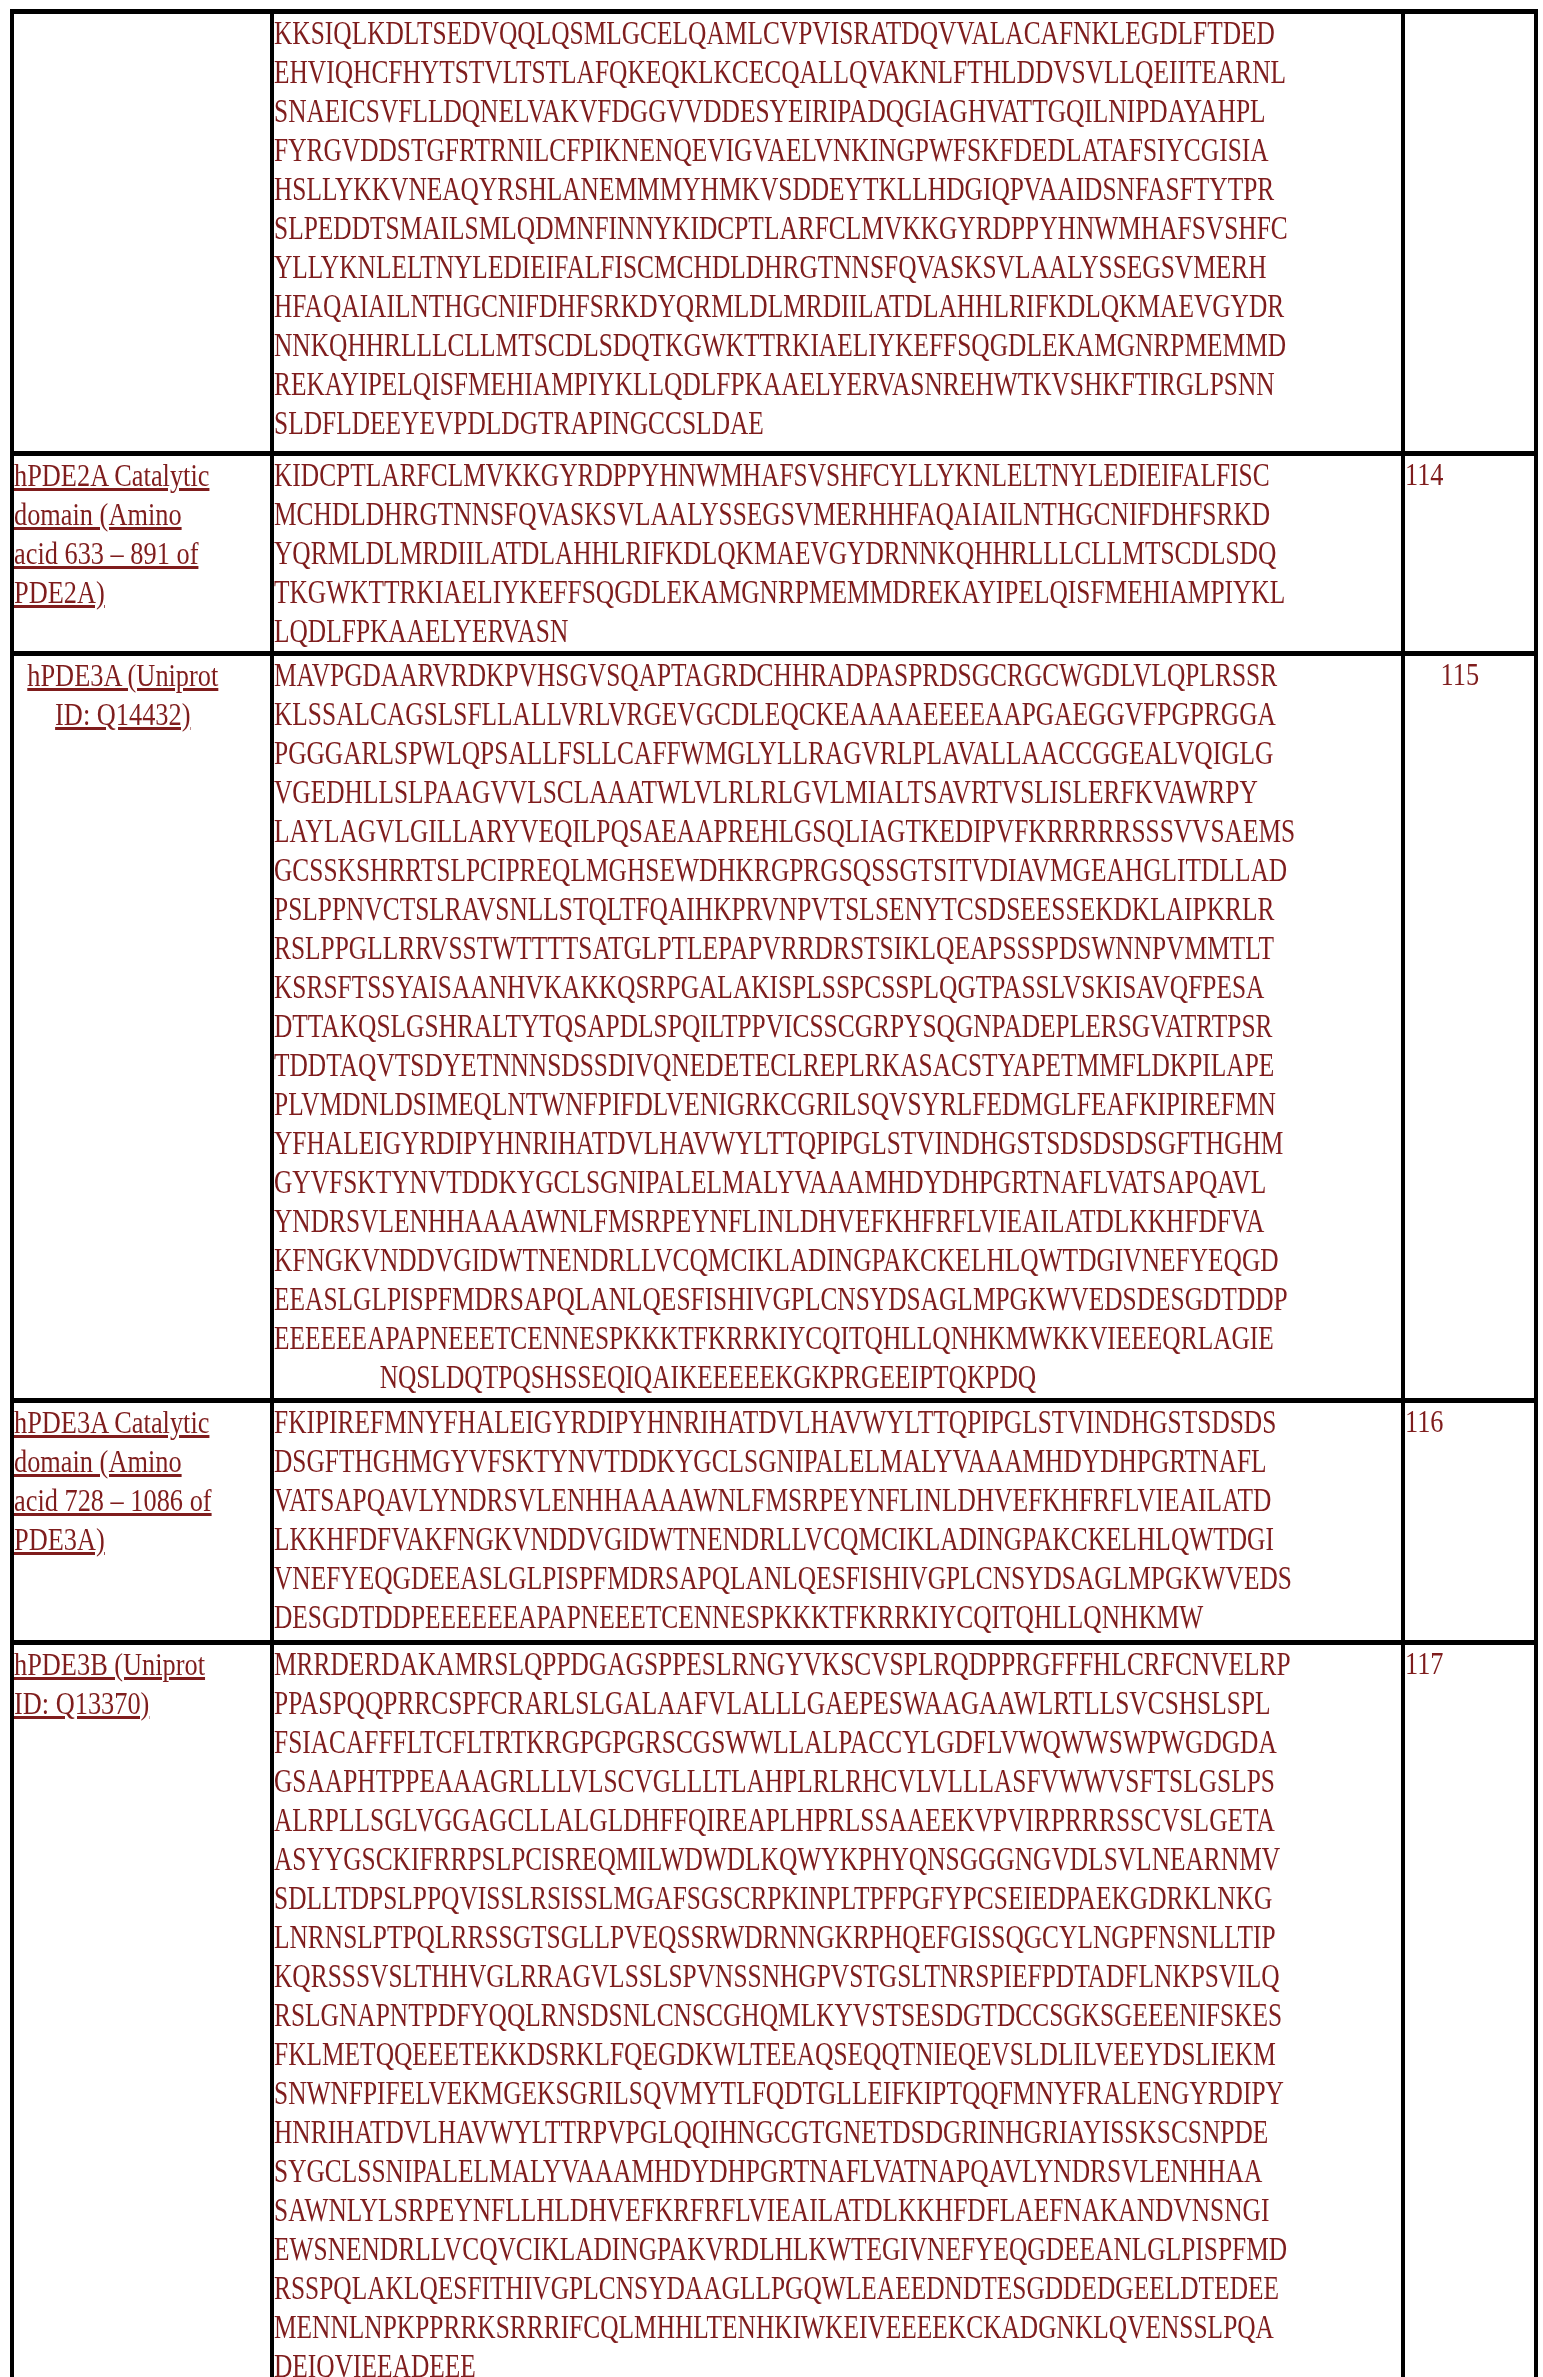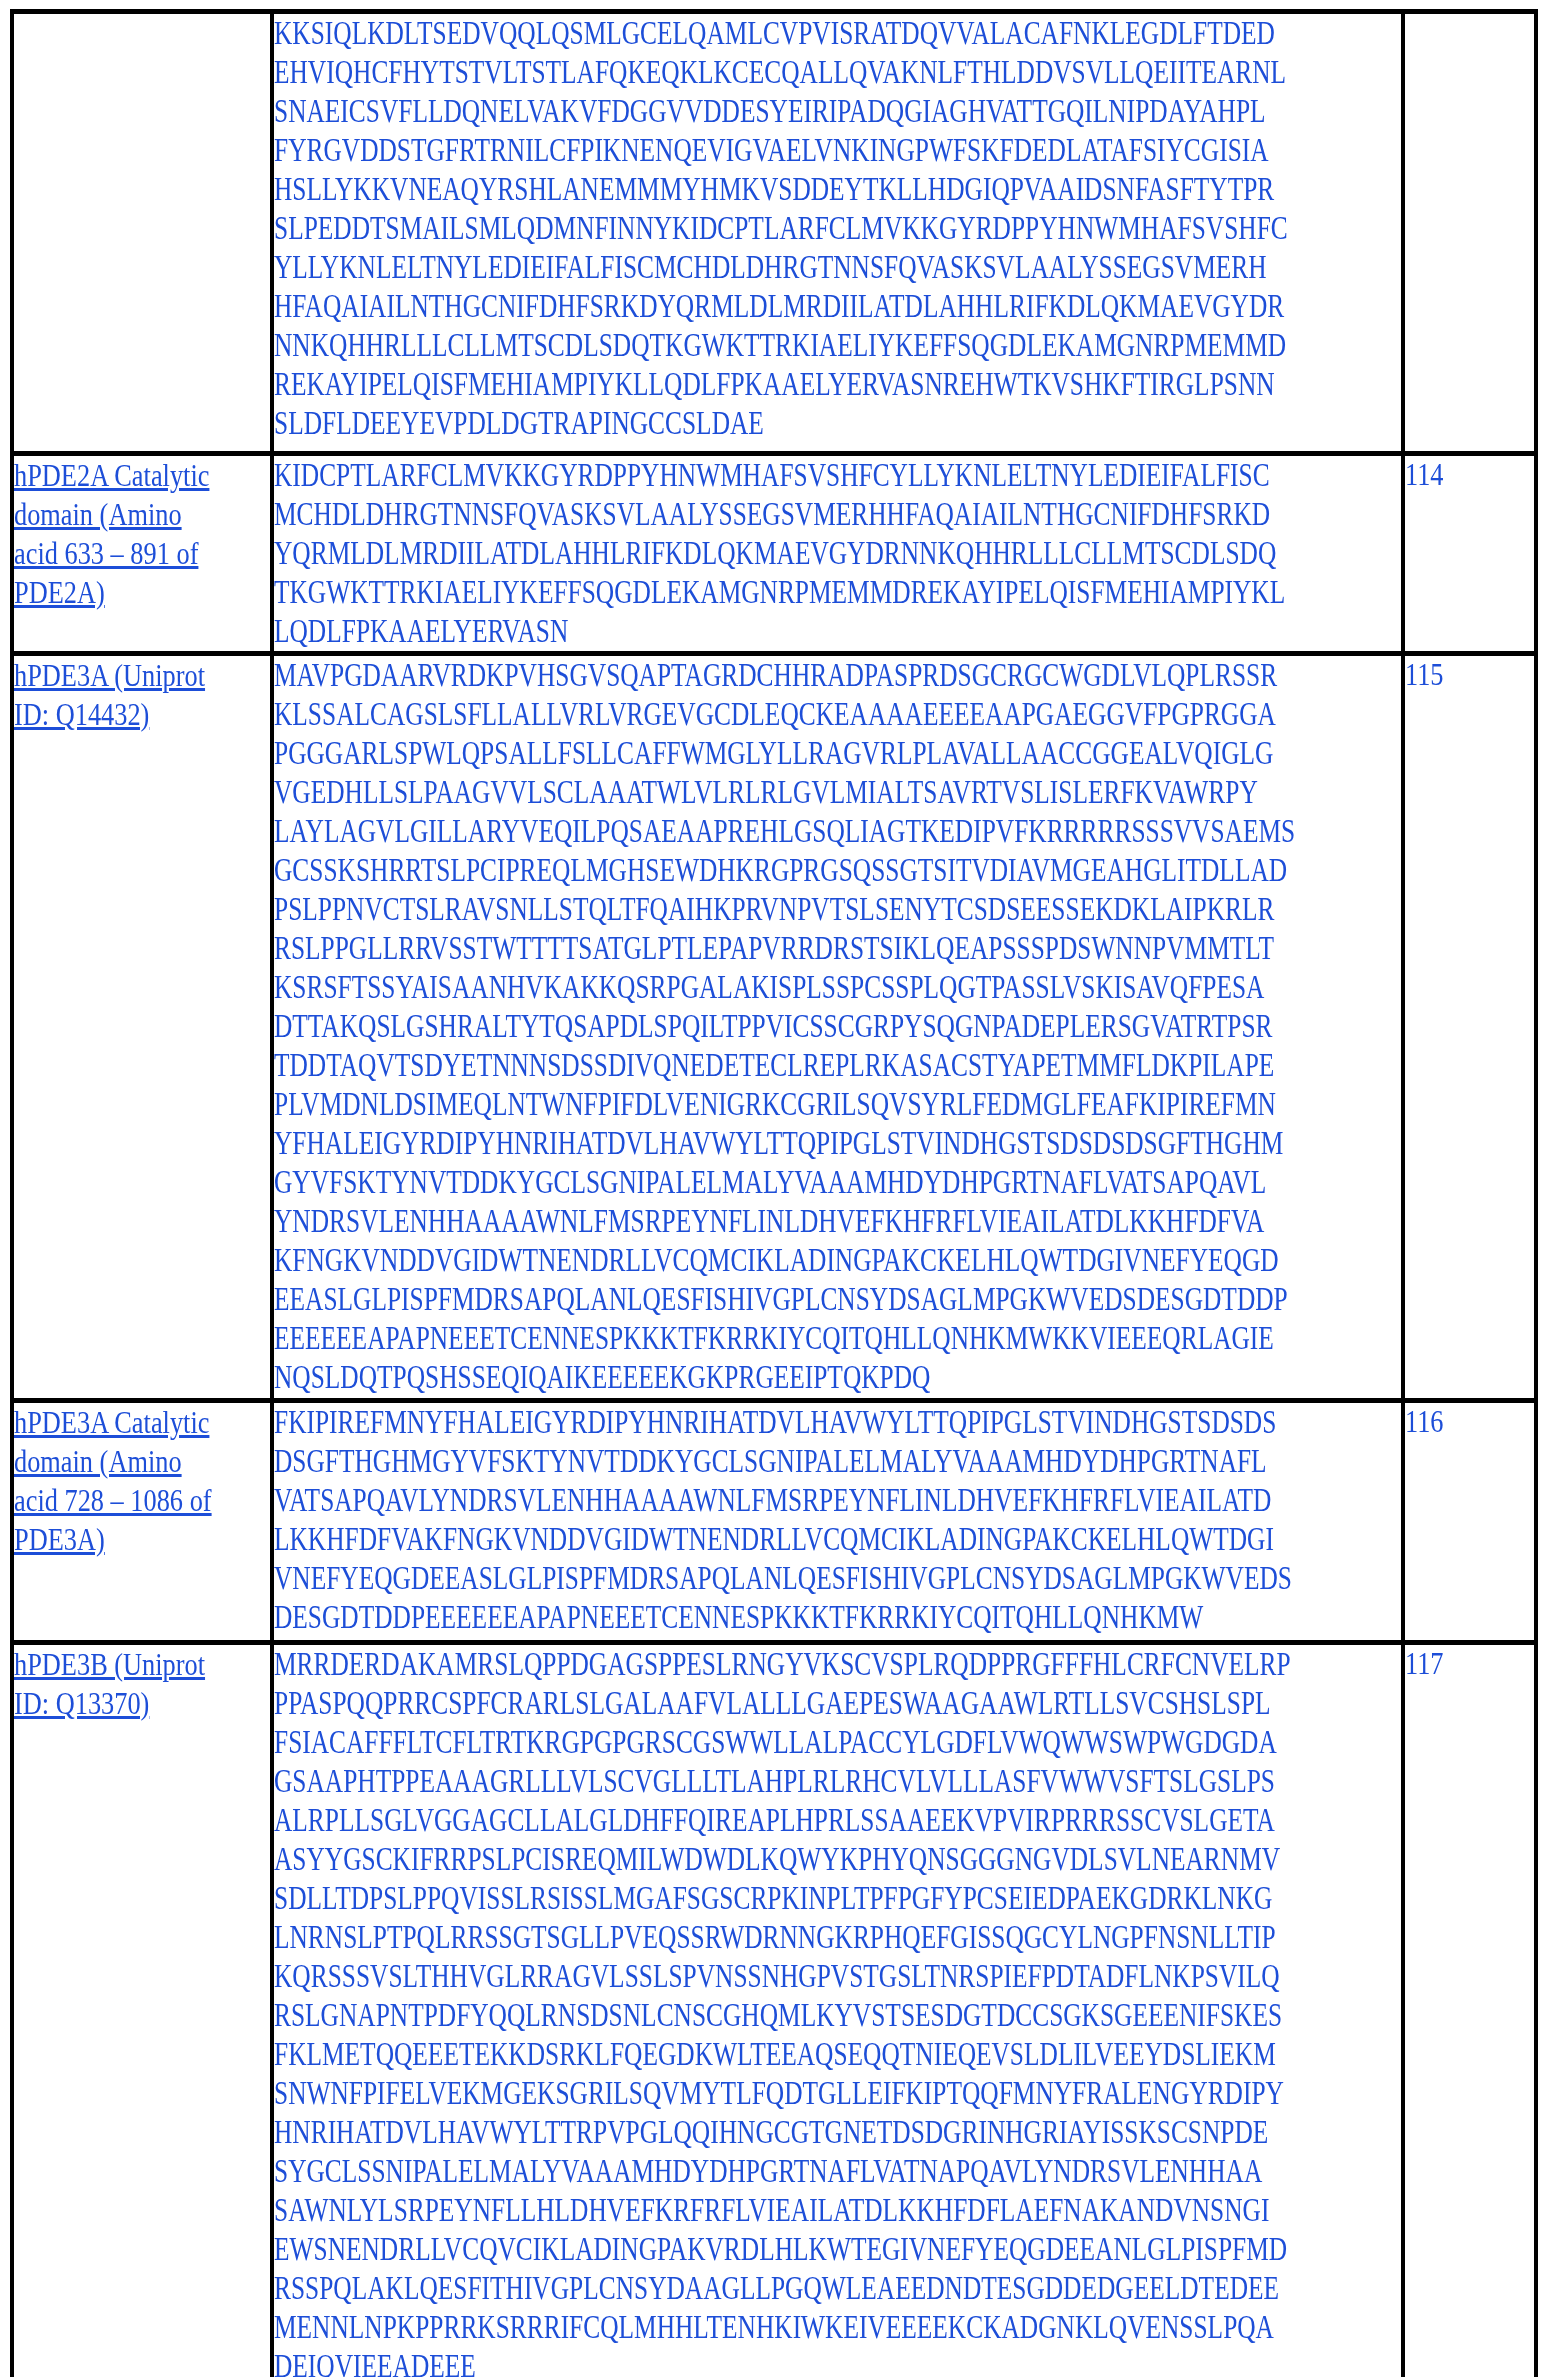--- a/index.html
+++ b/index.html
@@ -5,21 +5,21 @@
   html, body {
     margin: 0;
     padding: 0;
     background: #ffffff;
   }
   .page {
     position: relative;
     width: 1543px;
     height: 2377px;
     background: #ffffff;
-    color: #1d4ed8;
+    color: #7f1d1d;
     font-family: "Liberation Serif", serif;
     overflow: hidden;
   }
   table.seq-table {
     position: absolute;
     left: 10.4px;
     top: 8.7px;
     width: 1525px;
     border-collapse: collapse;
     table-layout: fixed;
@@ -32,21 +32,21 @@
     vertical-align: top;
     padding: 0;
     overflow: hidden;
   }
   col.c-label { width: 260px; }
   col.c-seq   { width: 1131px; }
   col.c-id    { width: 133px; }
 
   tr.r1 td { height: 437px; }
   tr.r2 td { height: 195px; }
-  tr.r3 td { height: 742px; }
+  tr.r3 td { height: 742px; text-align: center; }
   tr.r4 td { height: 237px; }
   tr.r5 td { height: 745px; }
 
   .label-cell { padding: 7px 3.5px 0 15.6px; text-decoration: underline; }
   .seq-cell   { padding: 3.5px 3.5px 0 19px; }
   .id-cell    { padding: 8.7px 0 0 19px; }
 
   
   .sl {
     font-size: 33px;

